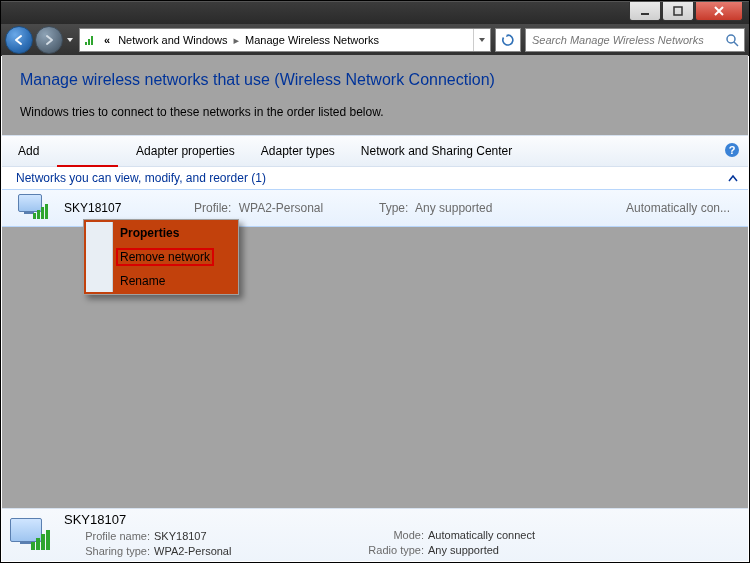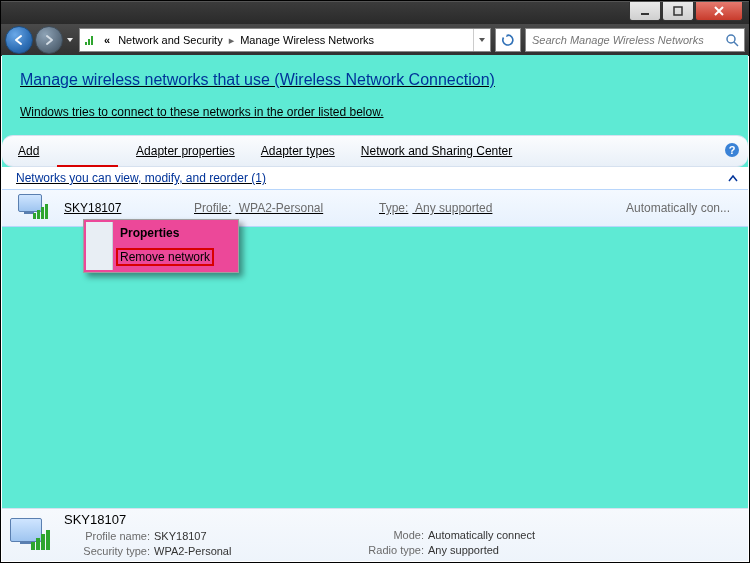--- a/index.html
+++ b/index.html
@@ -18,43 +18,43 @@
   .addrbar{flex:1;height:22px;background:#fff;border:1px solid #888;display:flex;align-items:center;margin:0 4px;font-size:11px;color:#000;}
   .addrbar .seg{padding:0 4px;display:flex;align-items:center;height:100%;}
   .addrbar .sep{color:#666;padding:0 2px;}
   .addrbar .icon{width:16px;height:16px;display:flex;align-items:center;justify-content:center;margin:0 2px;}
   .addrbar .dd{width:16px;border-left:1px solid #ccc;height:100%;display:flex;align-items:center;justify-content:center;}
   .refresh{width:24px;height:22px;background:#fff;border:1px solid #888;display:flex;align-items:center;justify-content:center;margin-right:4px;}
   .searchbox{width:210px;height:22px;background:#fff;border:1px solid #888;display:flex;align-items:center;padding:0 4px;}
   .searchbox input{border:none;outline:none;flex:1;font-style:italic;color:#888;font-size:11px;font-family:inherit;background:transparent;}
   .searchbox .mag{width:16px;height:16px;display:flex;align-items:center;justify-content:center;}
   
-  .content{position:absolute;top:54px;left:1px;right:1px;bottom:1px;background:#5eead4;text-decoration:underline;}
+  .content{position:absolute;top:54px;left:1px;right:1px;bottom:1px;background:#a3a3a3;}
   .header-pad{padding:16px 18px 10px 18px;}
   .page-title{color:#003399;font-size:16px;margin:0 0 10px 0;font-weight:normal;}
   .page-desc{margin:16px 0 6px 0;color:#000;font-size:12px;}
   
-  .toolbar{height:30px;background:linear-gradient(#fbfcfe,#e9f0f8);border-top:1px solid #d6e1ef;border-bottom:1px solid #d6e1ef;display:flex;align-items:center;padding:0 8px;position:relative;border-radius:11px;}
+  .toolbar{height:30px;background:linear-gradient(#fbfcfe,#e9f0f8);border-top:1px solid #d6e1ef;border-bottom:1px solid #d6e1ef;display:flex;align-items:center;padding:0 8px;position:relative;}
   .toolbar .tbtn{padding:2px 8px;margin-right:10px;color:#000;cursor:default;}
   .toolbar .help{position:absolute;right:8px;top:6px;width:16px;height:16px;}
   .redbox{border:2px solid #d80000;}
   
   .group-header{color:#003399;font-size:12px;padding:4px 8px 4px 14px;position:relative;background:#fff;}
   .group-header .collapse{position:absolute;right:10px;top:6px;color:#003399;}
   
   .listrow{height:36px;background:linear-gradient(#f4f9ff,#e7f1fd);border:1px solid #b8d6fb;border-left:none;border-right:none;margin:0;padding:0 8px 0 16px;display:flex;align-items:center;position:relative;font-size:12px;}
   .net-icon{width:32px;height:28px;margin-right:14px;position:relative;}
   .listrow .name{width:130px;}
   .listrow .lbl{color:#6b6b6b;margin-right:4px;}
   .listrow .val{color:#6b6b6b;}
   .listrow .colsec{width:185px;}
   .listrow .coltype{width:165px;}
   .listrow .colauto{position:absolute;right:18px;}
   
-  .ctx{position:absolute;left:82px;top:218px;width:150px;background:#ec4899;border:1px solid #a0a0a0;box-shadow:4px 4px 6px rgba(0,0,0,.4);z-index:50;padding:2px;}
+  .ctx{position:absolute;left:82px;top:218px;width:150px;background:#c2410c;border:1px solid #a0a0a0;box-shadow:4px 4px 6px rgba(0,0,0,.4);z-index:50;padding:2px;}
   .ctx .gutter{position:absolute;left:2px;top:2px;bottom:2px;width:26px;background:#e8eef4;border-right:1px solid #c8d0d8;}
   .ctx .mi{position:relative;padding:4px 10px 4px 34px;font-size:12px;}
   .ctx .mi.bold{font-weight:bold;}
   .ctx .mi .hl{display:inline-block;}
   .ctx .mi.red .hl{border:2px solid #d80000;padding:0 2px;margin-left:-4px;}
   
   .details{position:absolute;left:0;right:0;bottom:0;height:52px;border-top:1px solid #d6e1ef;background:linear-gradient(#f6f9fd,#eef4fb);display:flex;align-items:center;padding:0 8px;}
   .details .big-icon{width:44px;height:38px;margin-right:10px;}
   .details .col1{width:290px;}
   .details .col2{}
@@ -112,21 +112,21 @@
 
     <div class="addrbar">
       <span class="icon">
         <svg width="14" height="14">
             <rect x="2" y="9" width="2" height="3" fill="#2ea52e"></rect>
             <rect x="5" y="6" width="2" height="6" fill="#2ea52e"></rect>
             <rect x="8" y="3" width="2" height="9" fill="#2ea52e"></rect>
           </svg>
       </span>
       <span class="seg" style="font-weight:bold;">«</span>
-      <span class="seg">Network and Security</span>
+      <span class="seg">Network and Windows</span>
       <span class="sep">▸</span>
       <span class="seg">Manage Wireless Networks</span>
       <span style="flex:1"></span>
       <span class="dd">
           <svg width="8" height="8">
             <path d="M1 2 L4 6 L7 2 Z" fill="#555"></path>
           </svg>
         </span>
     </div>
 
@@ -208,30 +208,31 @@
         <div class="neticon-bars" style="left:20px;top:14px;">
           <span style="height:8px;width:4px;"></span>
             <span style="height:12px;width:4px;"></span>
             <span style="height:16px;width:4px;"></span>
             <span style="height:20px;width:4px;"></span>
         </div>
       </div>
       <div class="col1">
         <div class="dname">SKY18107</div>
         <div class="kv"><span class="k">Profile name:</span><span class="v">SKY18107</span></div>
-        <div class="kv"><span class="k">Security type:</span><span class="v">WPA2-Personal</span></div>
+        <div class="kv"><span class="k">Sharing type:</span><span class="v">WPA2-Personal</span></div>
       </div>
       <div class="col2">
         <div style="height:16px;"></div>
         <div class="kv"><span class="k">Mode:</span><span class="v">Automatically connect</span></div>
         <div class="kv"><span class="k">Radio type:</span><span class="v">Any supported</span></div>
       </div>
     </div>
 
   </div>
 
   <div class="ctx">
     <div class="gutter"></div>
     <div class="mi bold"><span class="hl">Properties</span></div>
     <div class="mi red"><span class="hl">Remove network</span></div>
+    <div class="mi"><span class="hl">Rename</span></div>
   </div>
 
 </div>
 
 </body></html>

